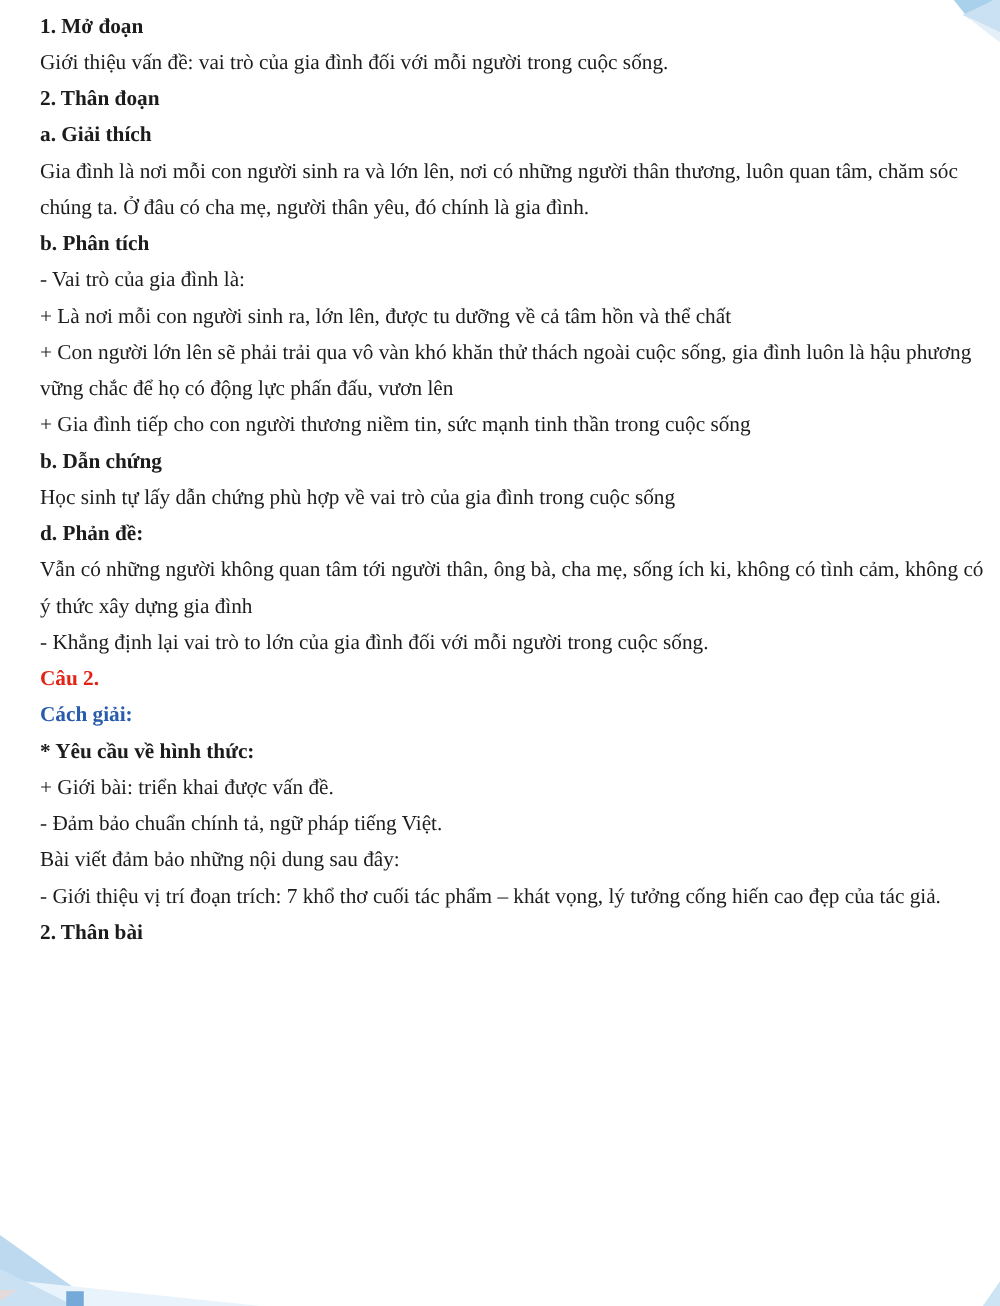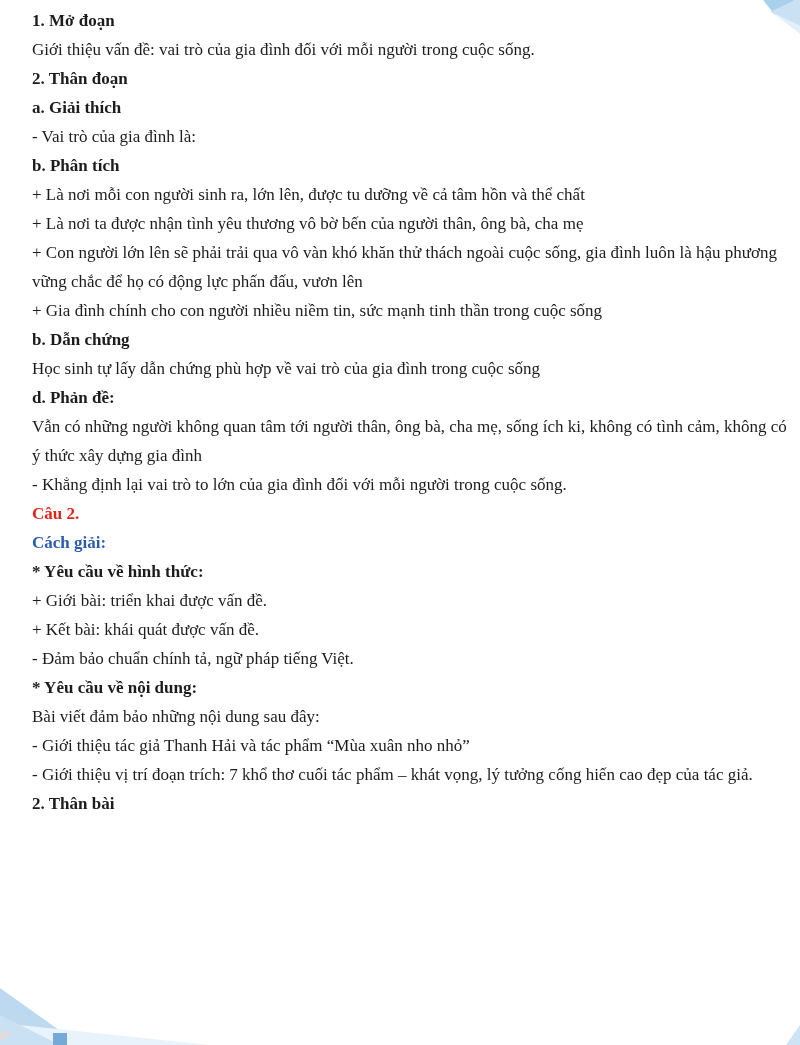--- a/index.html
+++ b/index.html
@@ -56,35 +56,32 @@
 
 <svg class="deco deco-br" width="14" height="20" viewBox="0 0 14 20">
   <polygon points="14,0 14,20 0,20" fill="#cde4f4"></polygon>
 </svg>
 
 <div class="content">
   <p class="line bold">1. Mở đoạn</p>
   <p class="line">Giới thiệu vấn đề: vai trò của gia đình đối với mỗi người trong cuộc sống.</p>
   <p class="line bold">2. Thân đoạn</p>
   <p class="line bold">a. Giải thích</p>
+  <p class="line">Gia đình là nơi mỗi con người sinh ra và lớn lên, nơi có những người thân thương, luôn quan tâm, chăm sóc chúng ta. Ở đâu có cha mẹ, người thân yêu, đó chính là gia đình.</p>
+  <p class="line bold">b. Phân tích</p>
   <p class="line">- Vai trò của gia đình là:</p>
-  <p class="line bold">b. Phân tích</p>
   <p class="line">+ Là nơi mỗi con người sinh ra, lớn lên, được tu dưỡng về cả tâm hồn và thể chất</p>
-  <p class="line">+ Là nơi ta được nhận tình yêu thương vô bờ bến của người thân, ông bà, cha mẹ</p>
   <p class="line">+ Con người lớn lên sẽ phải trải qua vô vàn khó khăn thử thách ngoài cuộc sống, gia đình luôn là hậu phương vững chắc để họ có động lực phấn đấu, vươn lên</p>
-  <p class="line">+ Gia đình chính cho con người nhiều niềm tin, sức mạnh tinh thần trong cuộc sống</p>
+  <p class="line">+ Gia đình tiếp cho con người thương niềm tin, sức mạnh tinh thần trong cuộc sống</p>
   <p class="line bold">b. Dẫn chứng</p>
   <p class="line">Học sinh tự lấy dẫn chứng phù hợp về vai trò của gia đình trong cuộc sống</p>
   <p class="line bold">d. Phản đề:</p>
   <p class="line">Vẫn có những người không quan tâm tới người thân, ông bà, cha mẹ, sống ích ki, không có tình cảm, không có ý thức xây dựng gia đình</p>
   <p class="line">- Khẳng định lại vai trò to lớn của gia đình đối với mỗi người trong cuộc sống.</p>
   <p class="line red">Câu 2.</p>
   <p class="line blue">Cách giải:</p>
   <p class="line bold">* Yêu cầu về hình thức:</p>
   <p class="line">+ Giới bài: triển khai được vấn đề.</p>
-  <p class="line">+ Kết bài: khái quát được vấn đề.</p>
   <p class="line">- Đảm bảo chuẩn chính tả, ngữ pháp tiếng Việt.</p>
-  <p class="line bold">* Yêu cầu về nội dung:</p>
   <p class="line">Bài viết đảm bảo những nội dung sau đây:</p>
-  <p class="line">- Giới thiệu tác giả Thanh Hải và tác phẩm “Mùa xuân nho nhỏ”</p>
   <p class="line">- Giới thiệu vị trí đoạn trích: 7 khổ thơ cuối tác phẩm – khát vọng, lý tưởng cống hiến cao đẹp của tác giả.</p>
   <p class="line bold">2. Thân bài</p>
 </div>
 
 </body></html>

